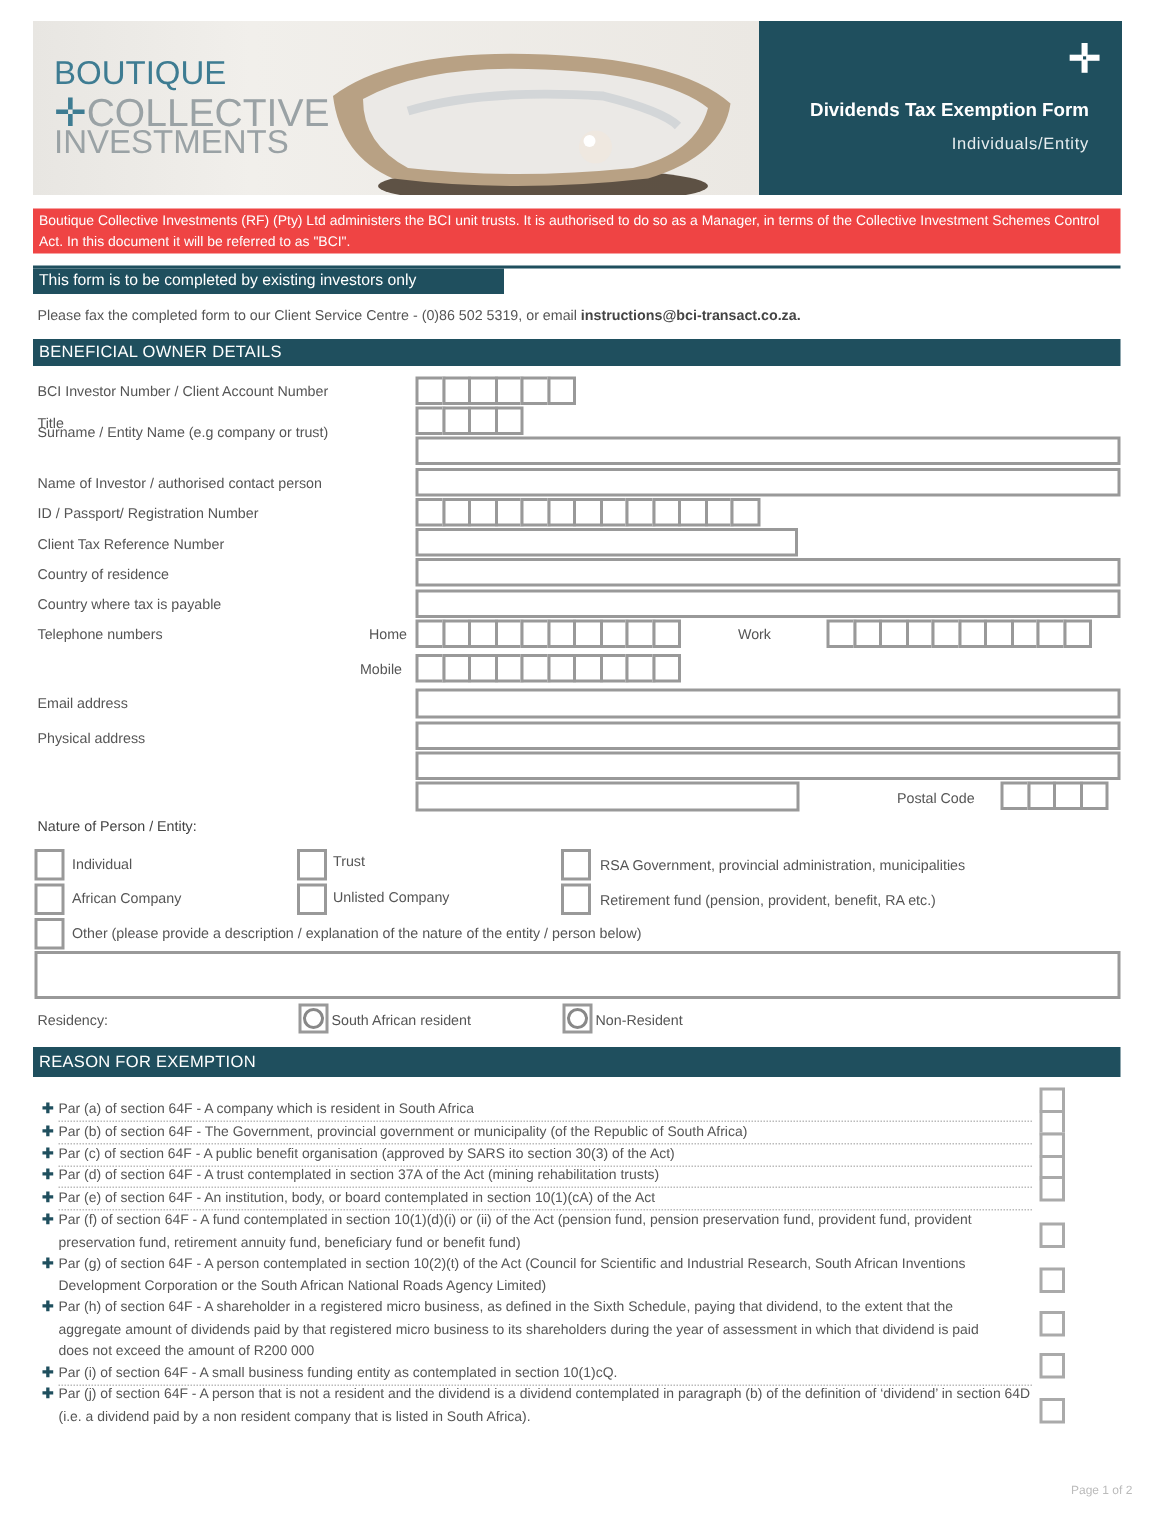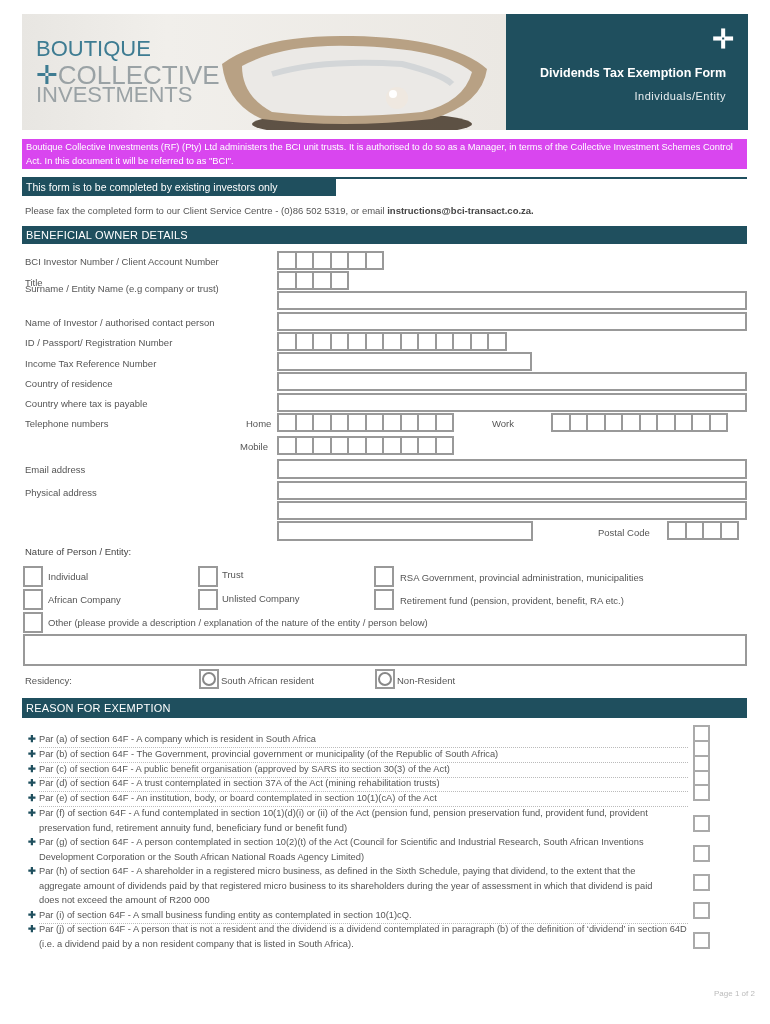--- a/index.html
+++ b/index.html
@@ -11,21 +11,21 @@
             background:linear-gradient(90deg,#e8e6e2 0%,#f1efeb 30%,#ebe8e3 100%); overflow:hidden; }
   .logo1 { left:14px; top:22px; font-size:22px; color:#3e7c92; letter-spacing:0px; font-weight:normal; }
   .logo2 { left:14px; top:46px; font-size:26px; color:#9aa2a5; }
   .logo3 { left:14px; top:68px; font-size:22px; color:#9aa2a5; }
   .logo-plus { color:#3e7c92; }
   .shell { left:180px; top:10px; width:290px; height:110px; }
   .titlebox { left:506px; top:14px; width:242px; height:116px; background:#1f4f5e; }
   .titlebox .plus { right:14px; top:10px; color:#fff; font-size:26px; font-weight:bold; }
   .titlebox .t1 { right:22px; top:52px; color:#fff; font-weight:bold; font-size:12.5px; }
   .titlebox .t2 { right:22px; top:76px; color:#e8eef0; font-size:11px; letter-spacing:0.5px; }
-  .intro { left:22px; top:139px; width:725px; height:30px; background:#d946ef; color:#fff;
+  .intro { left:22px; top:139px; width:725px; height:30px; background:#ef4444; color:#fff;
            font-size:9.3px; line-height:14px; padding:1px 4px; box-sizing:border-box; }
   .subhead-line { left:22px; top:177px; width:725px; height:2px; background:#1f4f5e; }
   .subhead { left:22px; top:179px; width:314px; height:17px; background:#1f4f5e; color:#fff;
              font-size:10.5px; line-height:17px; padding-left:4px; box-sizing:border-box; }
   .faxline { left:25px; top:205px; font-size:9.5px; }
   .faxline b { color:#444; }
   .section { left:22px; width:725px; height:18px; background:#1f4f5e; color:#fff; font-size:11px;
              line-height:18px; padding-left:4px; box-sizing:border-box; letter-spacing:0.2px; }
   .lbl { font-size:9.5px; color:#555; white-space:nowrap; }
   .field { border:2px solid #999; box-sizing:border-box; background:#fff; }
@@ -106,21 +106,21 @@
     <span></span>
     <span></span>
     <span></span>
     <span></span>
     <span></span>
     <span></span>
     <span></span>
     <span></span>
   </div>
 
-<div class="abs lbl" style="left:25px;top:358px">Income Tax Reference Number</div>
+<div class="abs lbl" style="left:25px;top:358px">Client Tax Reference Number</div>
 <div class="abs field" style="left:277px;top:352px;width:255px;height:19px"></div>
 
 <div class="abs lbl" style="left:25px;top:378px">Country of residence</div>
 <div class="abs field" style="left:277px;top:372px;width:470px;height:19px"></div>
 
 <div class="abs lbl" style="left:25px;top:398px">Country where tax is payable</div>
 <div class="abs field" style="left:277px;top:393px;width:470px;height:19px"></div>
 
 <div class="abs lbl" style="left:25px;top:418px">Telephone numbers</div>
 <div class="abs lbl" style="left:246px;top:418px">Home</div>

